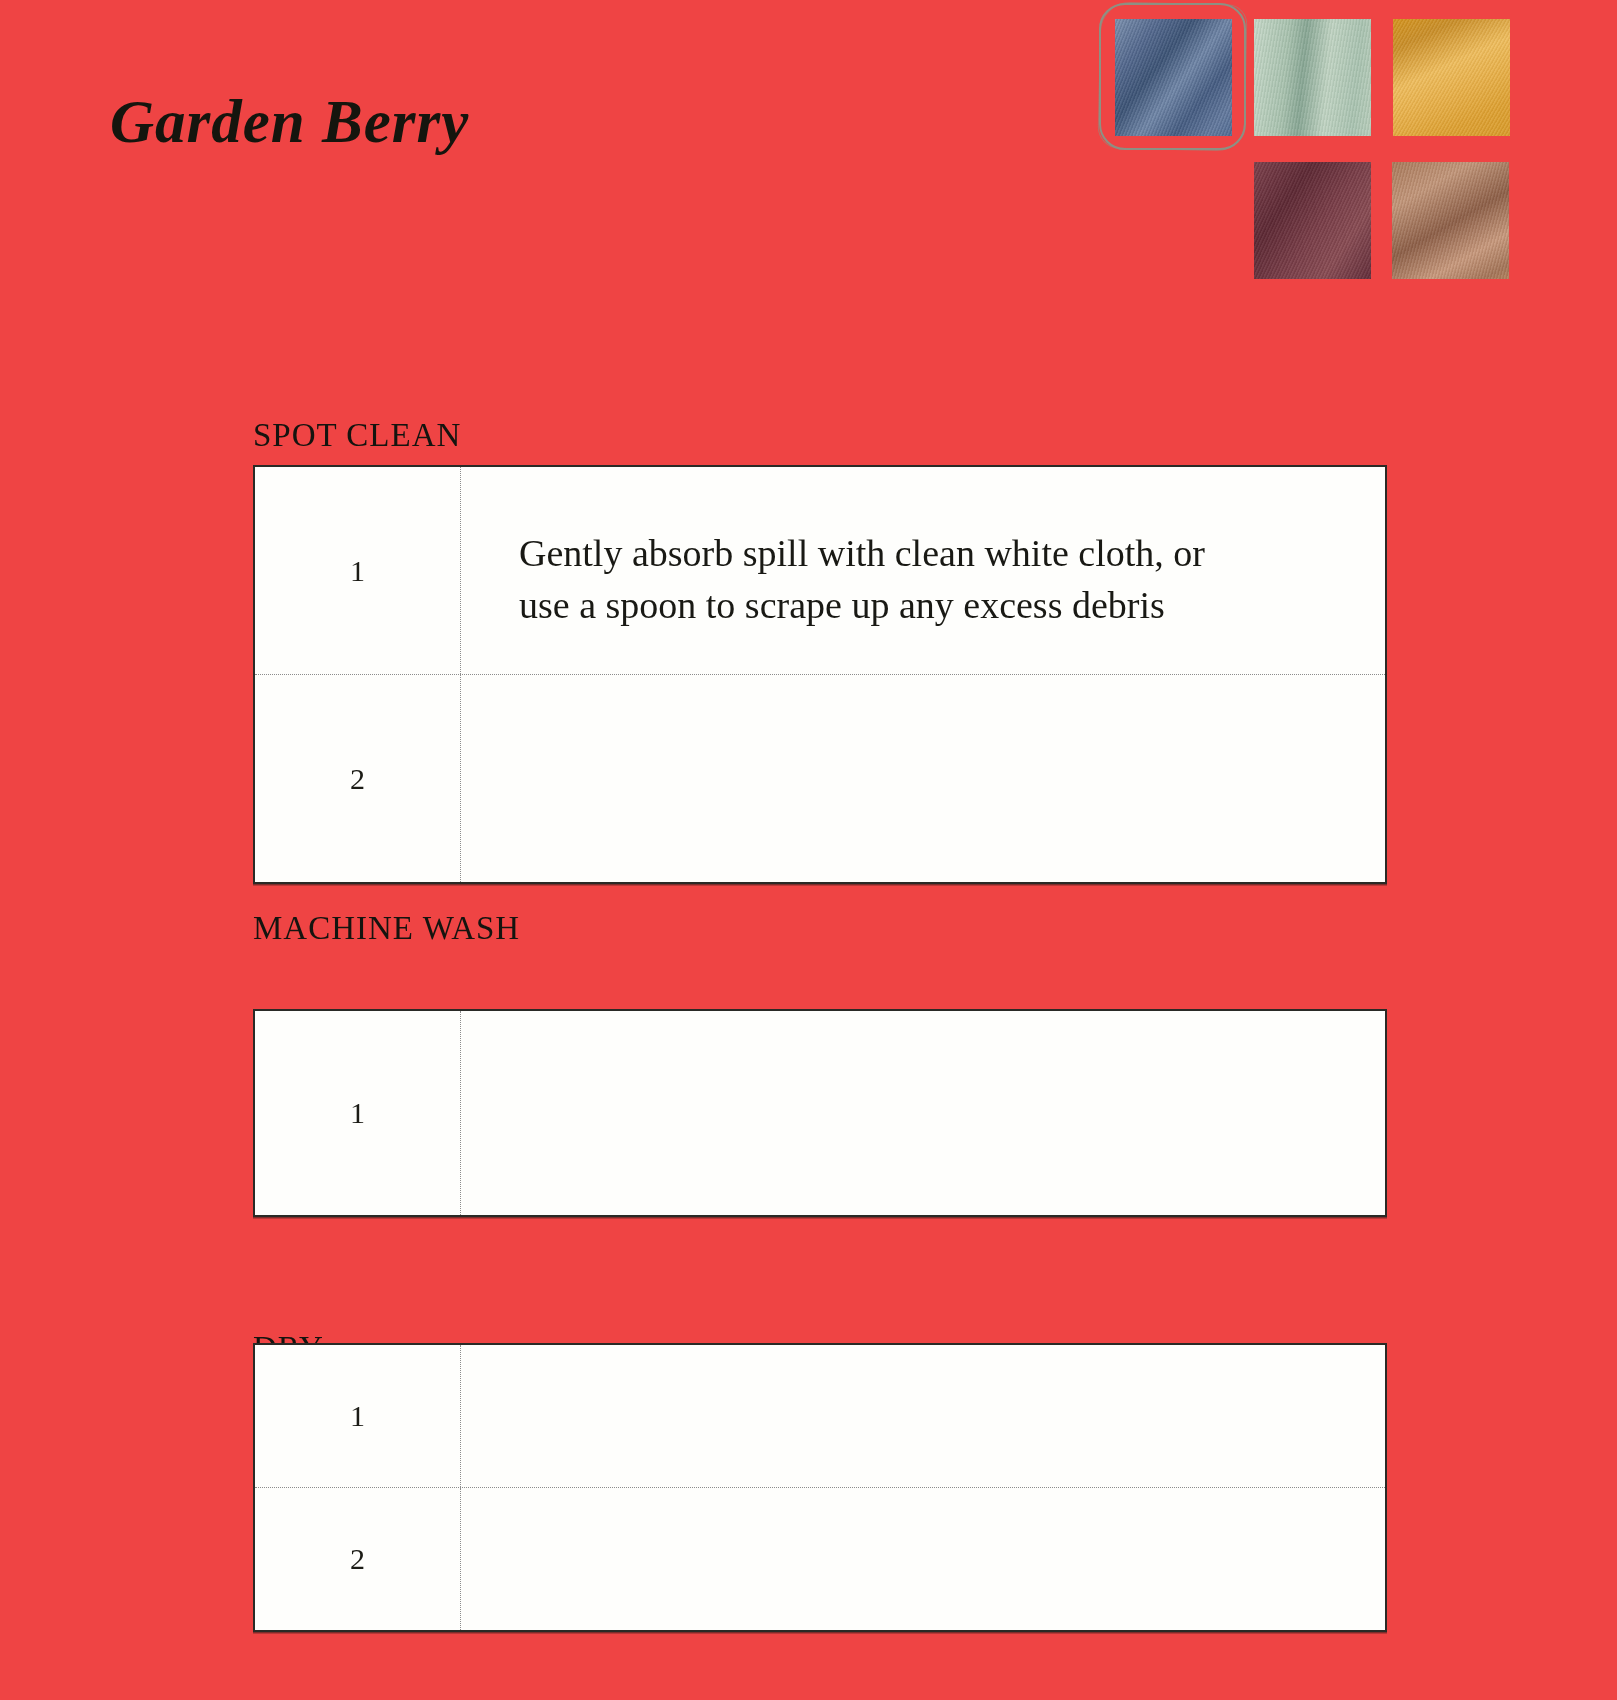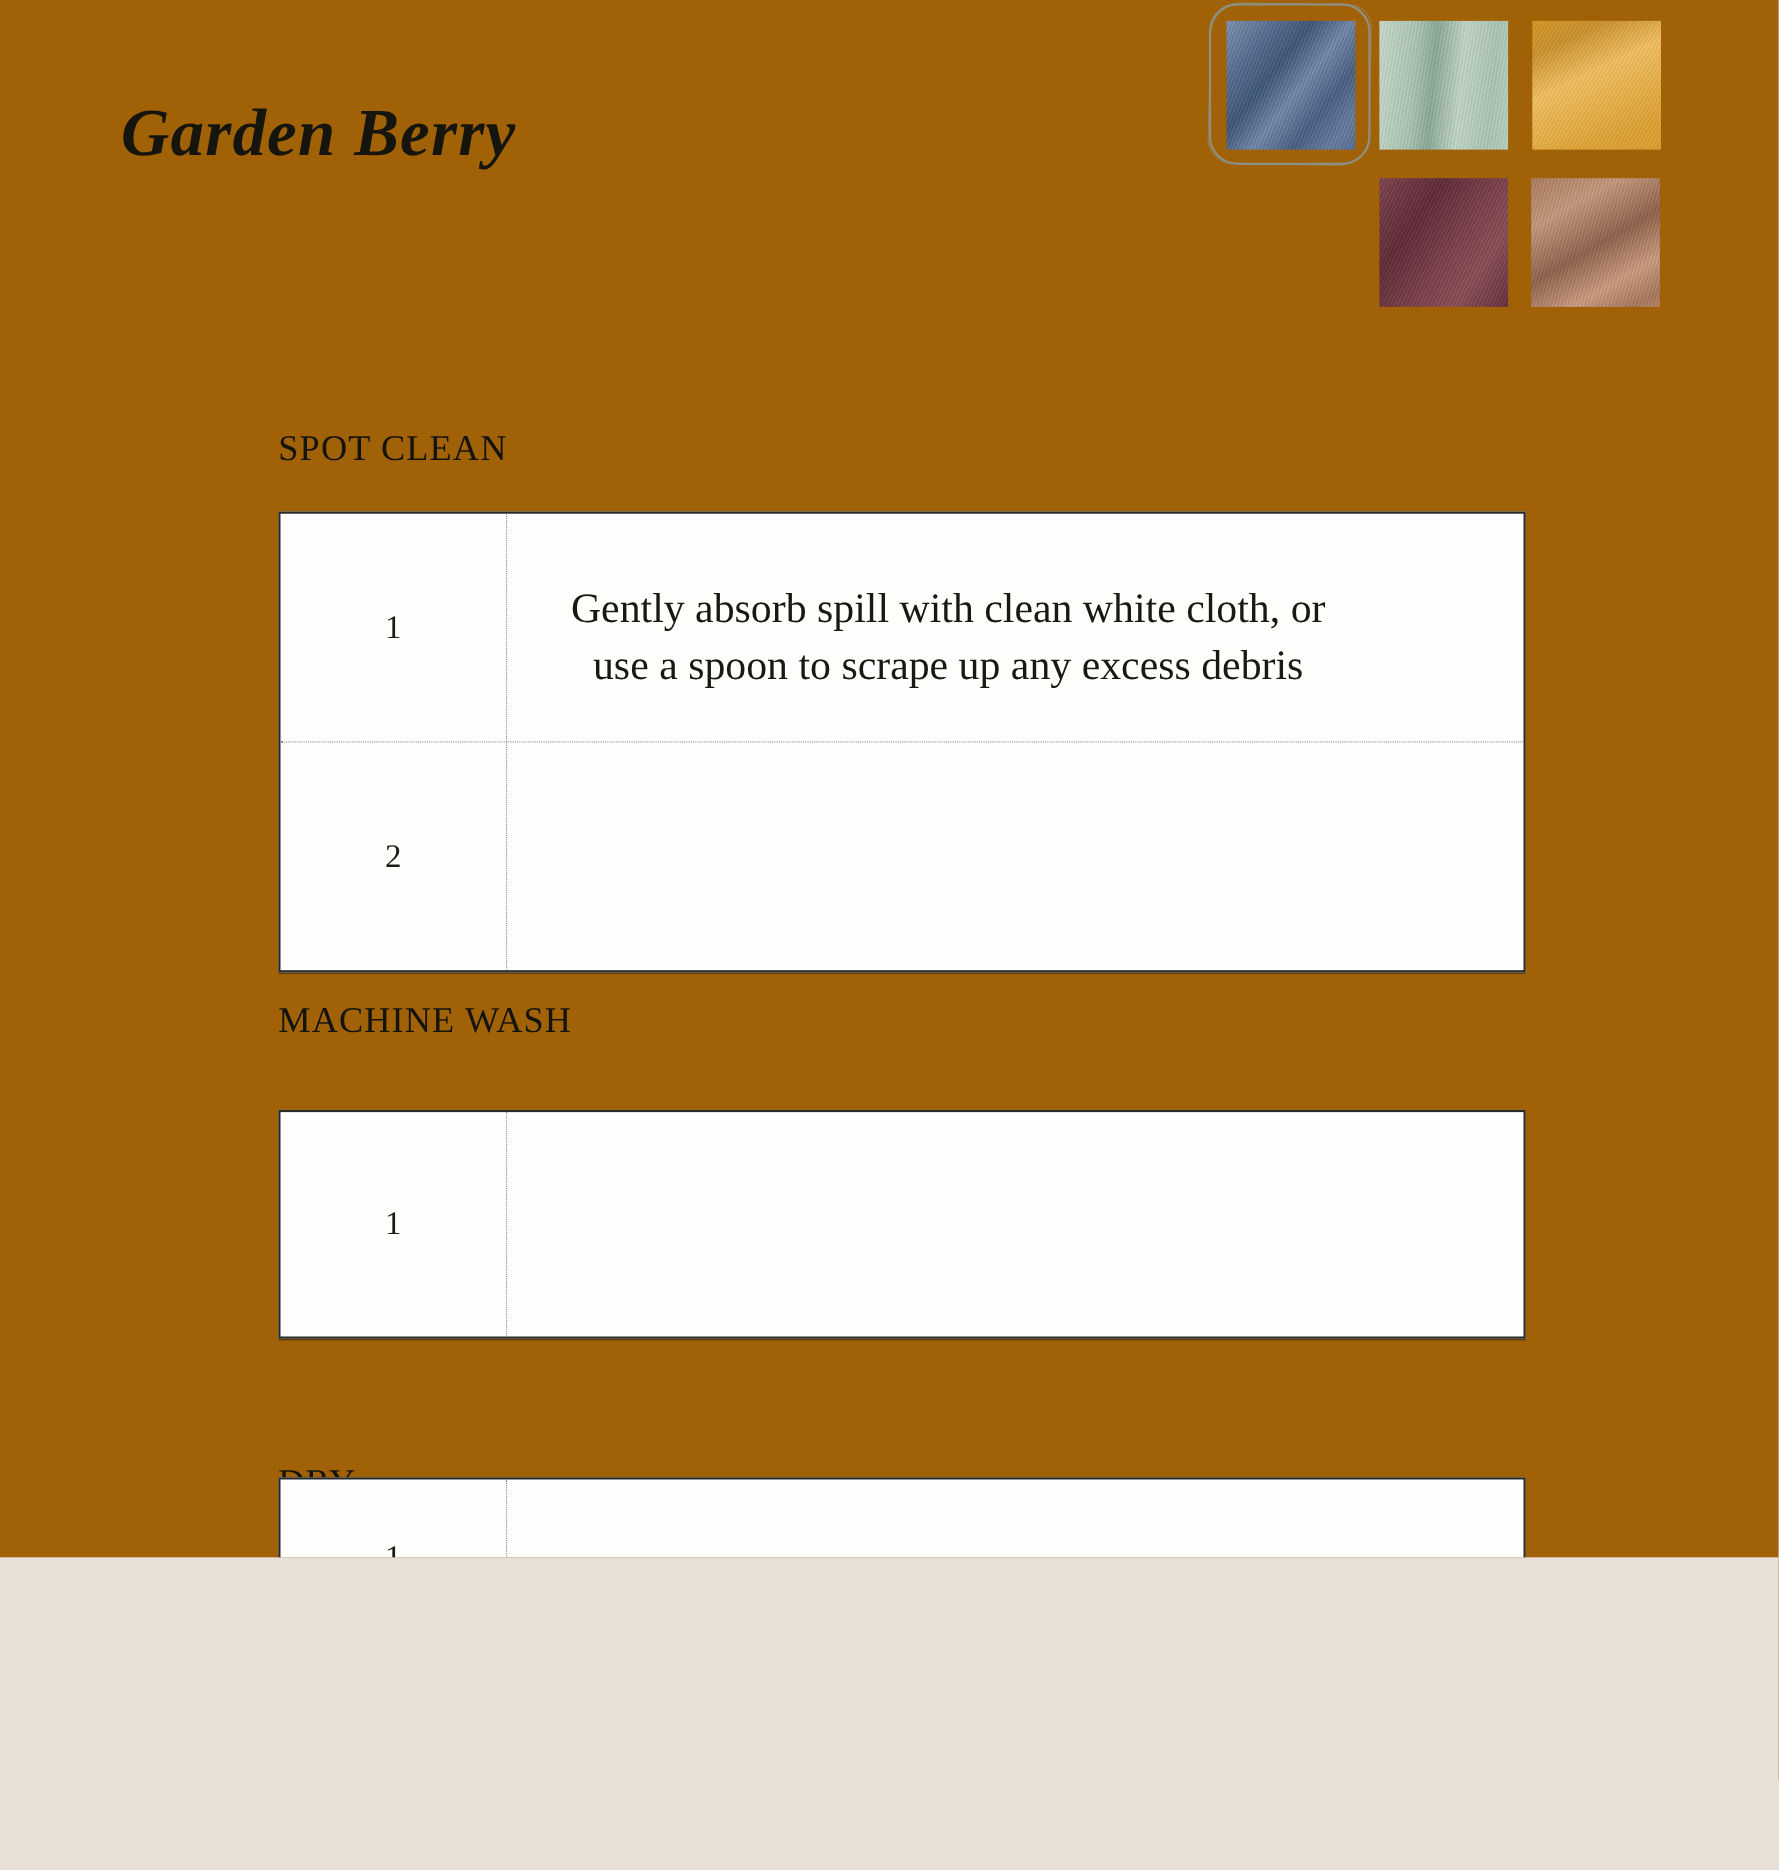--- a/index.html
+++ b/index.html
@@ -1,23 +1,22 @@
 <!DOCTYPE html>
 <html><head>
 <meta charset="utf-8">
 <style>
   html,body{margin:0;padding:0;background:#e8e0d6;}
   .page{
     position:relative;
-    width:1617px;height:1416px;
-    background:#a16207;
+    width:1617px;height:1700px;
+    background:#ef4444;
     font-family:"Liberation Serif","DejaVu Serif",serif;
     color:#191914;
     overflow:hidden;
-    text-align:center;
   }
   .title{
     position:absolute;left:110px;top:88px;
     margin:0;
     font-size:61px;font-style:italic;font-weight:700;
     letter-spacing:1px;color:#15150e;line-height:1.1;
   }
   
   .swatch{position:absolute;width:117px;height:117px;cursor:pointer;}
   .sw-blue{left:1115px;top:19px;
@@ -50,21 +49,21 @@
     border:1.5px solid rgba(141,145,132,.55);
     border-radius:30px 20px 28px 22px;
     transform:rotate(1.3deg);
   }
   
   .section-label{
     position:absolute;left:253px;
     font-size:33px;letter-spacing:1px;
     color:#14140f;line-height:1;
   }
-  #sec1-label{top:392px;}
+  #sec1-label{top:419px;}
   #sec2-label{top:912px;}
   #sec3-label{top:1332px;}
   .care-table{
     position:absolute;left:253px;width:1134px;
     box-sizing:border-box;
     background:#fefefc;
     border:2px solid #2a2a26;
     box-shadow:0 1.5px 0 rgba(20,20,15,.5);
     display:flex;flex-direction:column;
   }

